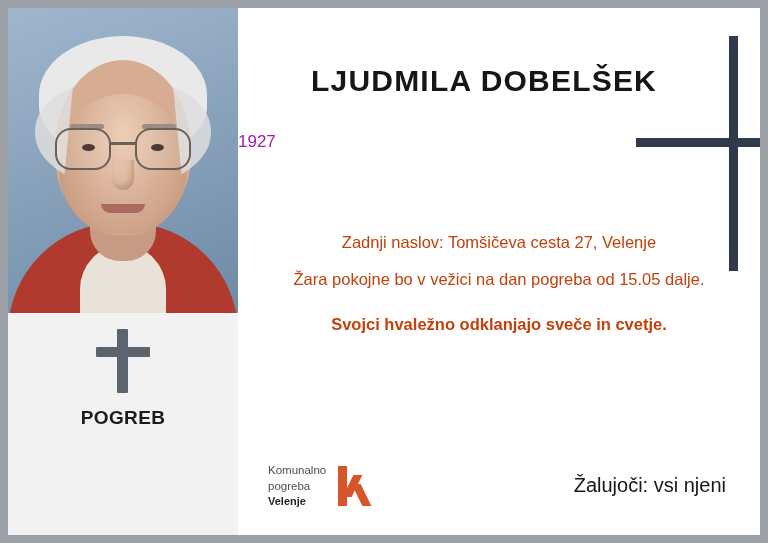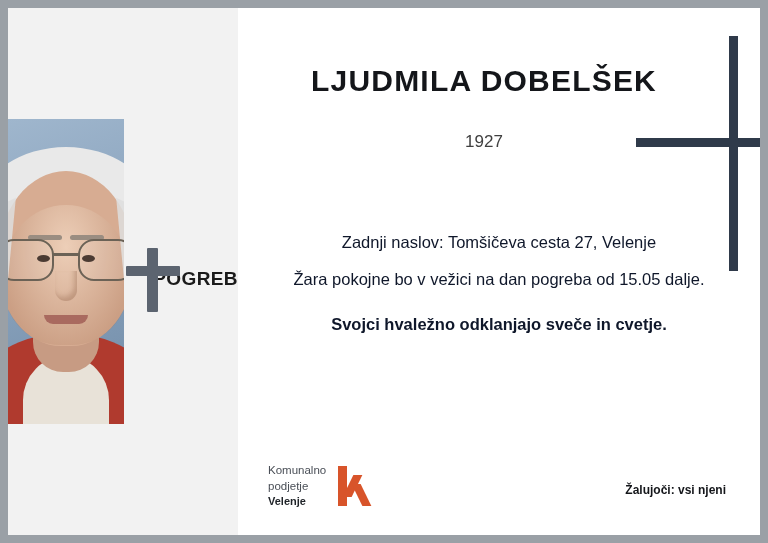--- a/index.html
+++ b/index.html
@@ -25,21 +25,21 @@
     box-sizing: border-box;
   }
   
   .left-col {
     width: 230px;
     height: 527px;
     background: #f2f2f2;
     position: relative;
     flex: 0 0 230px;
     display: flex;
-    flex-direction: row;
+    flex-direction: column;
     align-items: center;
   }
   .portrait {
     width: 230px;
     height: 305px;
     position: relative;
     overflow: hidden;
     background: linear-gradient(160deg, #9fb6cd 0%, #8aa3bd 45%, #6f8aa6 100%);
   }
   
@@ -261,50 +261,48 @@
     font-weight: bold;
     letter-spacing: 1.2px;
     color: #14161a;
     padding-right: 30px;
   }
   .deceased-year {
     position: absolute;
     left: 0;
     right: 0;
     top: 124px;
-    text-align: center;
     font-size: 17px;
-    color: #404040;
+    color: #a21caf;
     padding-right: 30px;
   }
   .body-block {
     position: absolute;
     left: 34px;
     right: 34px;
     top: 222px;
     text-align: center;
-    color: #0f172a;
+    color: #c2410c;
   }
   .body-line {
     font-size: 16.5px;
     line-height: 1.52;
     margin-bottom: 12px;
   }
   .body-line.bold {
     font-weight: bold;
     margin-top: 20px;
     text-align: center;
   }
   .mourners {
     position: absolute;
     right: 34px;
     bottom: 38px;
-    font-size: 12px;
+    font-size: 20px;
     color: #14161a;
-    font-weight: bold;
   }
   .logo {
     position: absolute;
     left: 30px;
     bottom: 26px;
     display: flex;
     align-items: center;
     gap: 12px;
     justify-content: center;
   }
@@ -402,21 +400,21 @@
       <div class="body-line">Zadnji naslov: Tomšičeva cesta 27, Velenje</div>
       <div class="body-line">Žara pokojne bo v vežici na dan pogreba od 15.05 dalje.</div>
       <div class="body-line bold">Svojci hvaležno odklanjajo sveče in cvetje.</div>
     </div>
 
     <div class="mourners">Žalujoči: vsi njeni</div>
 
     <div class="logo">
       <div class="logo-text">
         <div>Komunalno</div>
-        <div>podjetje</div>
+        <div>pogreba</div>
         <div class="strong">Velenje</div>
       </div>
       <div class="logo-mark">
         <div class="stem"></div>
         <div class="arm-up"></div>
         <div class="arm-dn"></div>
       </div>
     </div>
   </div>
 </div>

